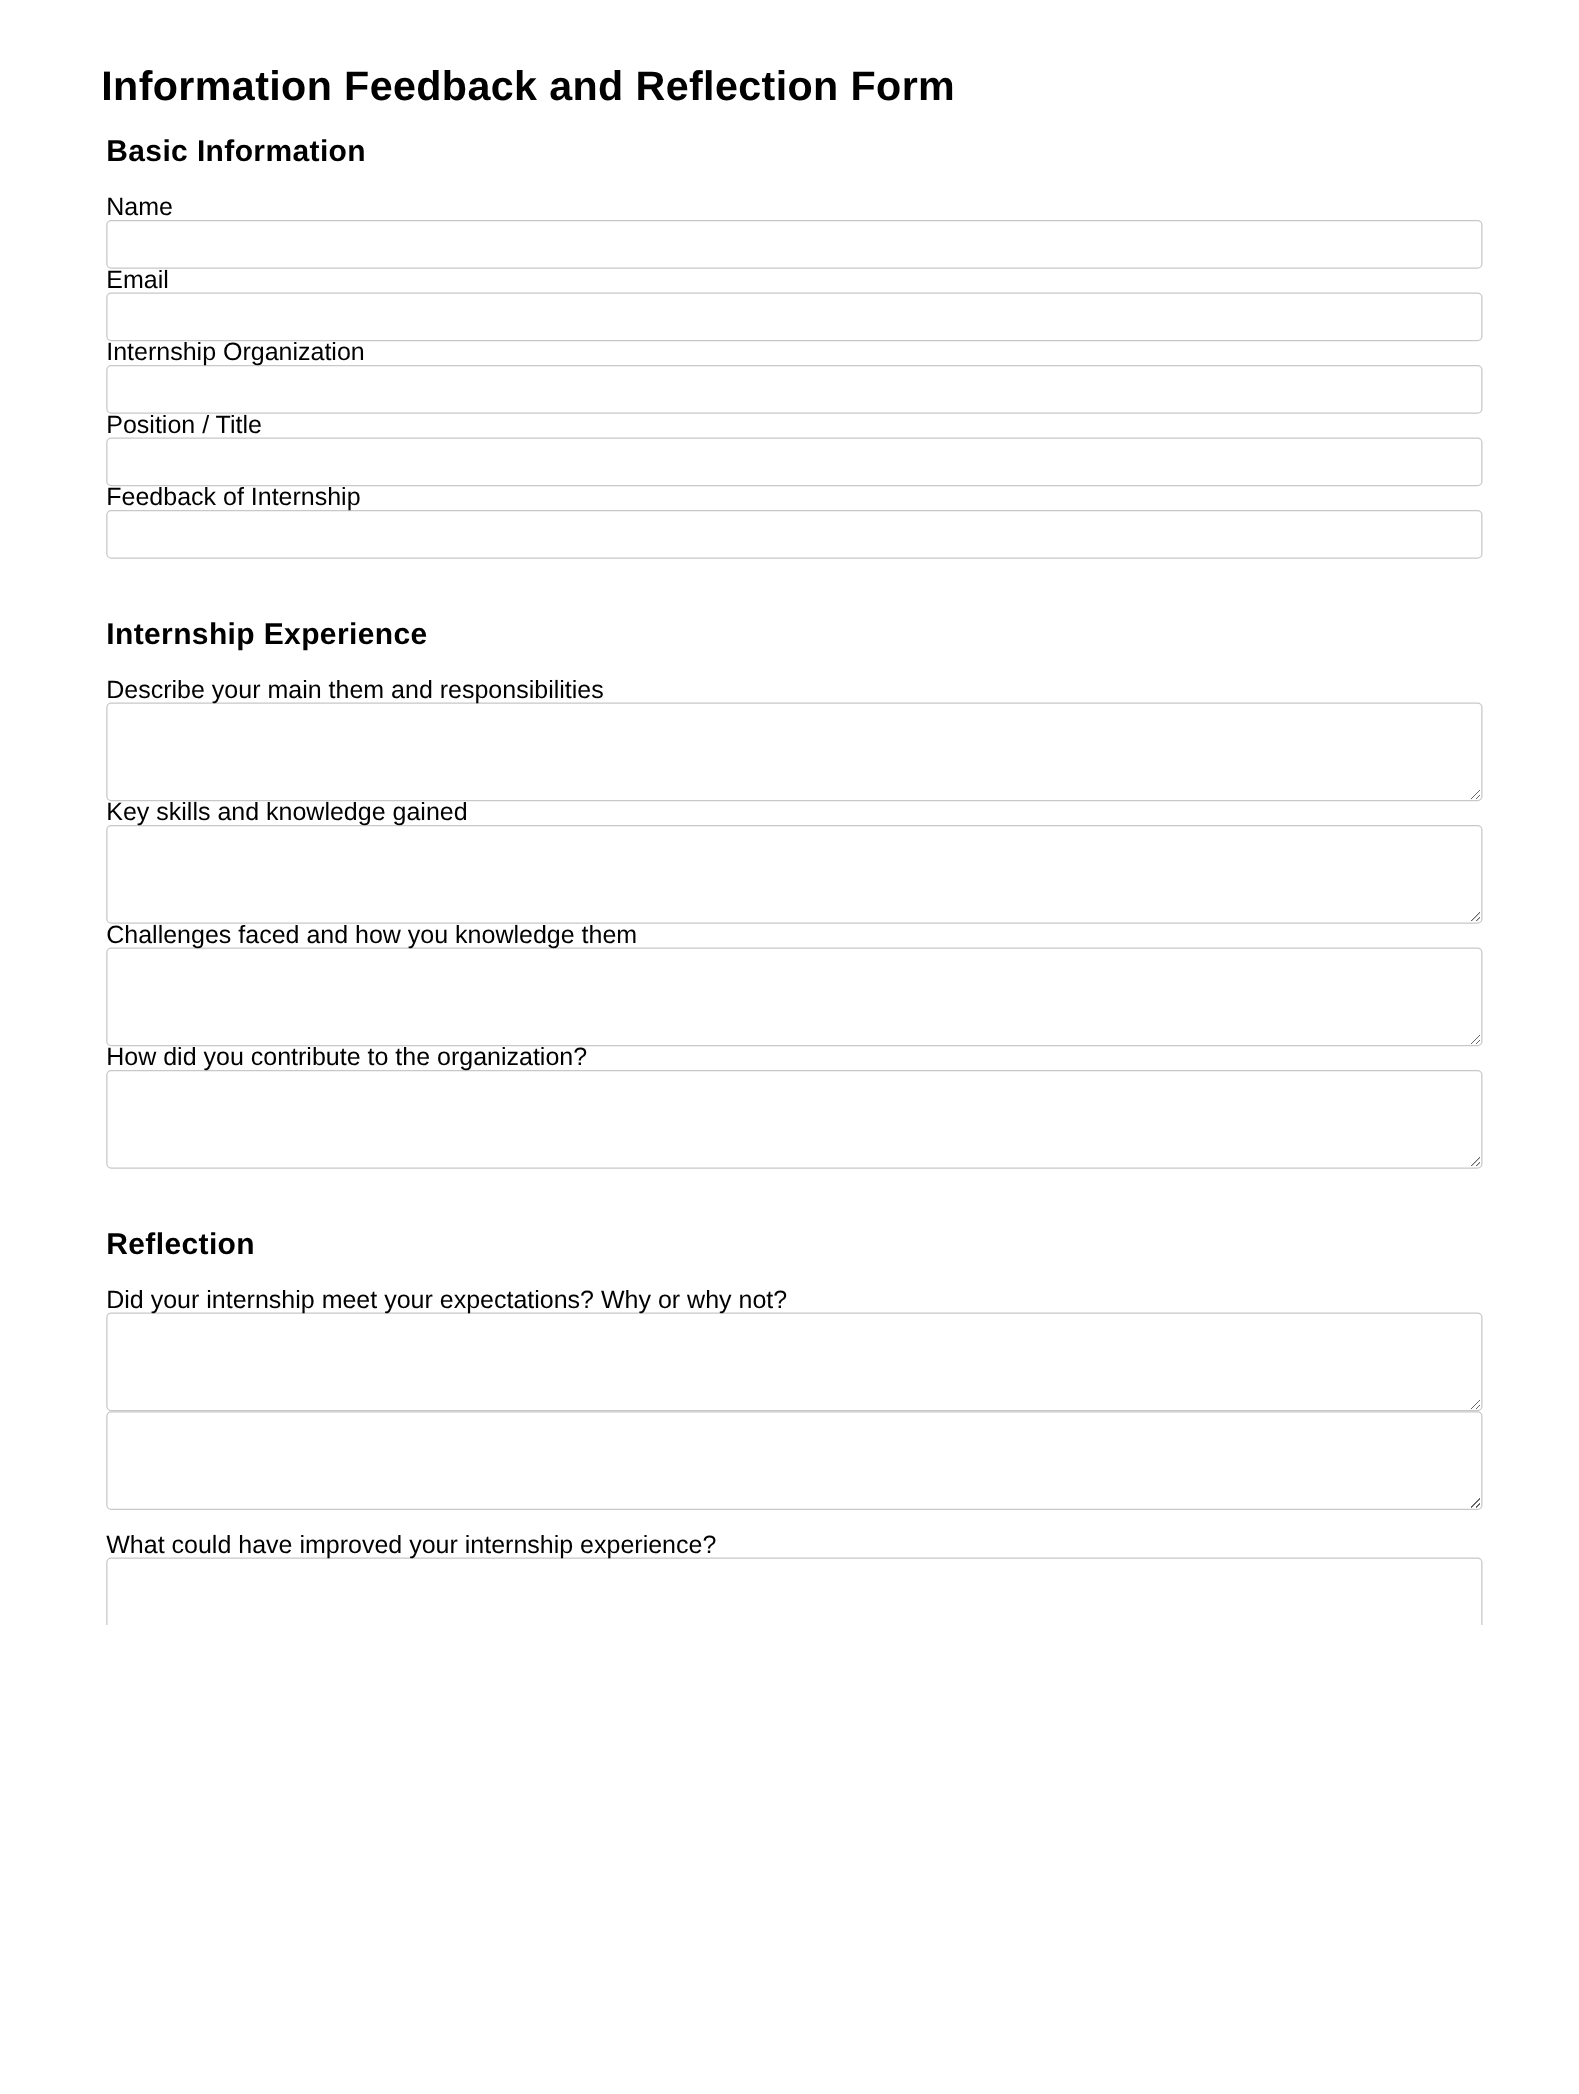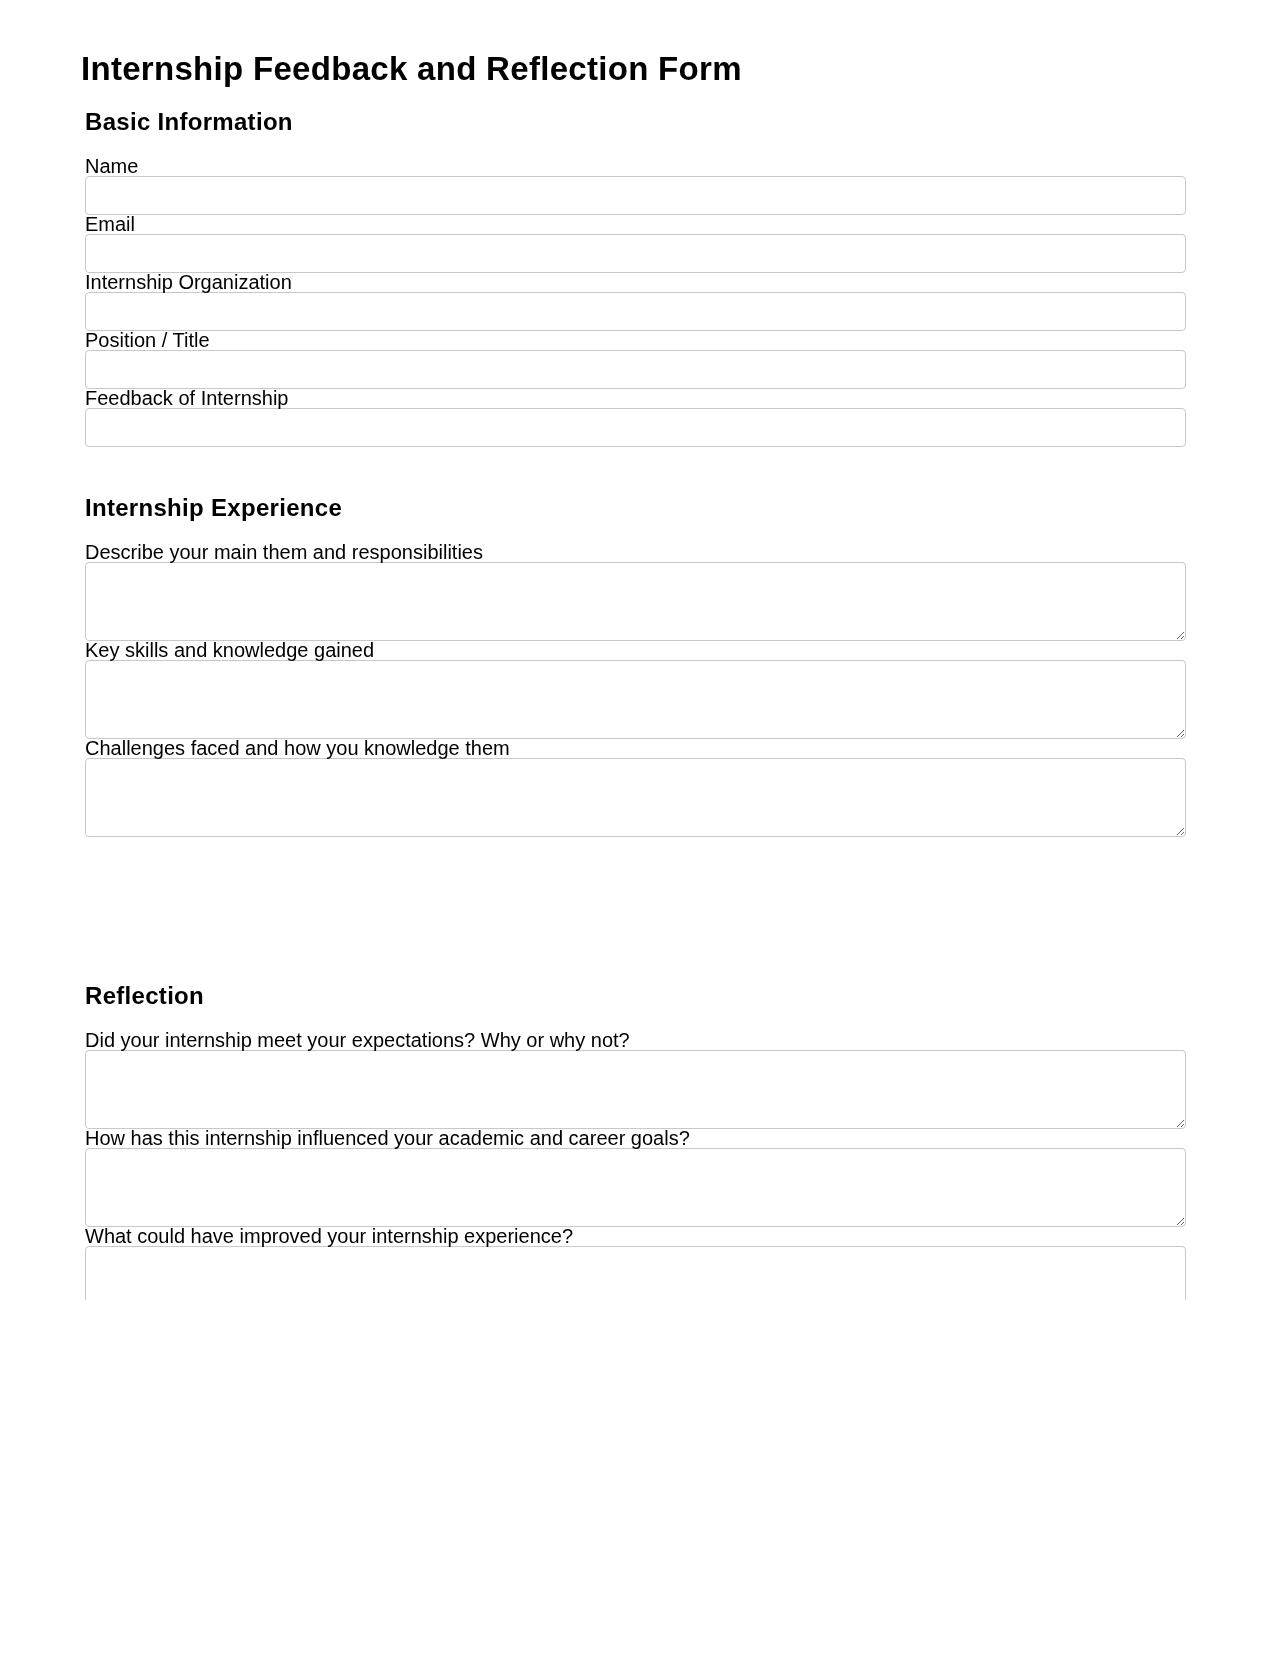--- a/index.html
+++ b/index.html
@@ -19,21 +19,21 @@
   .field input { height: 39px; }
   .field textarea { height: 79px; resize: vertical; }
   .field { height: 58px; }
   .field.ta { height: 98px; }
 </style>
 </head>
 <body>
 
 <div class="viewport">
   <div class="container">
-    <h1>Internship Feedback and Reflection Form</h1>
+    <h1>Information Feedback and Reflection Form</h1>
 
     <div class="section" style="top:108px;">
       <h2>Basic Information</h2>
       <div style="position:absolute; top:49px; left:0;">
         <div class="field">
           <label>Name</label>
           <input type="text" value="" style="">
         </div>
         <div class="field">
           <label>Email</label>
@@ -62,32 +62,35 @@
           <textarea style=""></textarea>
         </div>
         <div class="field ta">
           <label>Key skills and knowledge gained</label>
           <textarea style=""></textarea>
         </div>
         <div class="field ta">
           <label>Challenges faced and how you knowledge them</label>
           <textarea style=""></textarea>
         </div>
+        <div class="field ta">
+          <label>How did you contribute to the organization?</label>
+          <textarea style=""></textarea>
+        </div>
       </div>
     </div>
 
     <div class="section" style="top:982px;">
       <h2>Reflection</h2>
       <div style="position:absolute; top:49px; left:0;">
         <div class="field ta">
           <label>Did your internship meet your expectations? Why or why not?</label>
           <textarea style=""></textarea>
         </div>
         <div class="field ta">
-          <label>How has this internship influenced your academic and career goals?</label>
           <textarea style=""></textarea>
         </div>
         <div class="field ta">
           <label>What could have improved your internship experience?</label>
           <textarea style=""></textarea>
         </div>
       </div>
     </div>
   </div>
 </div>

